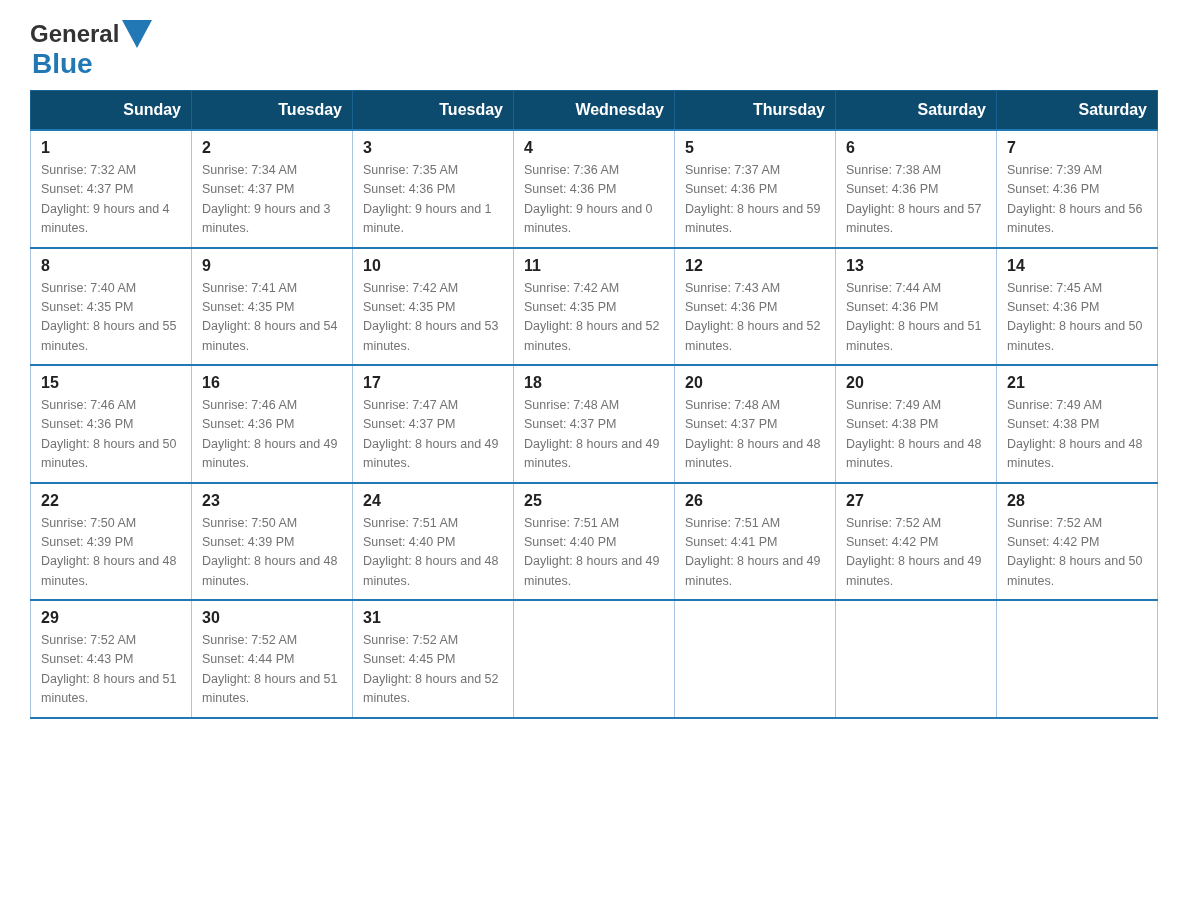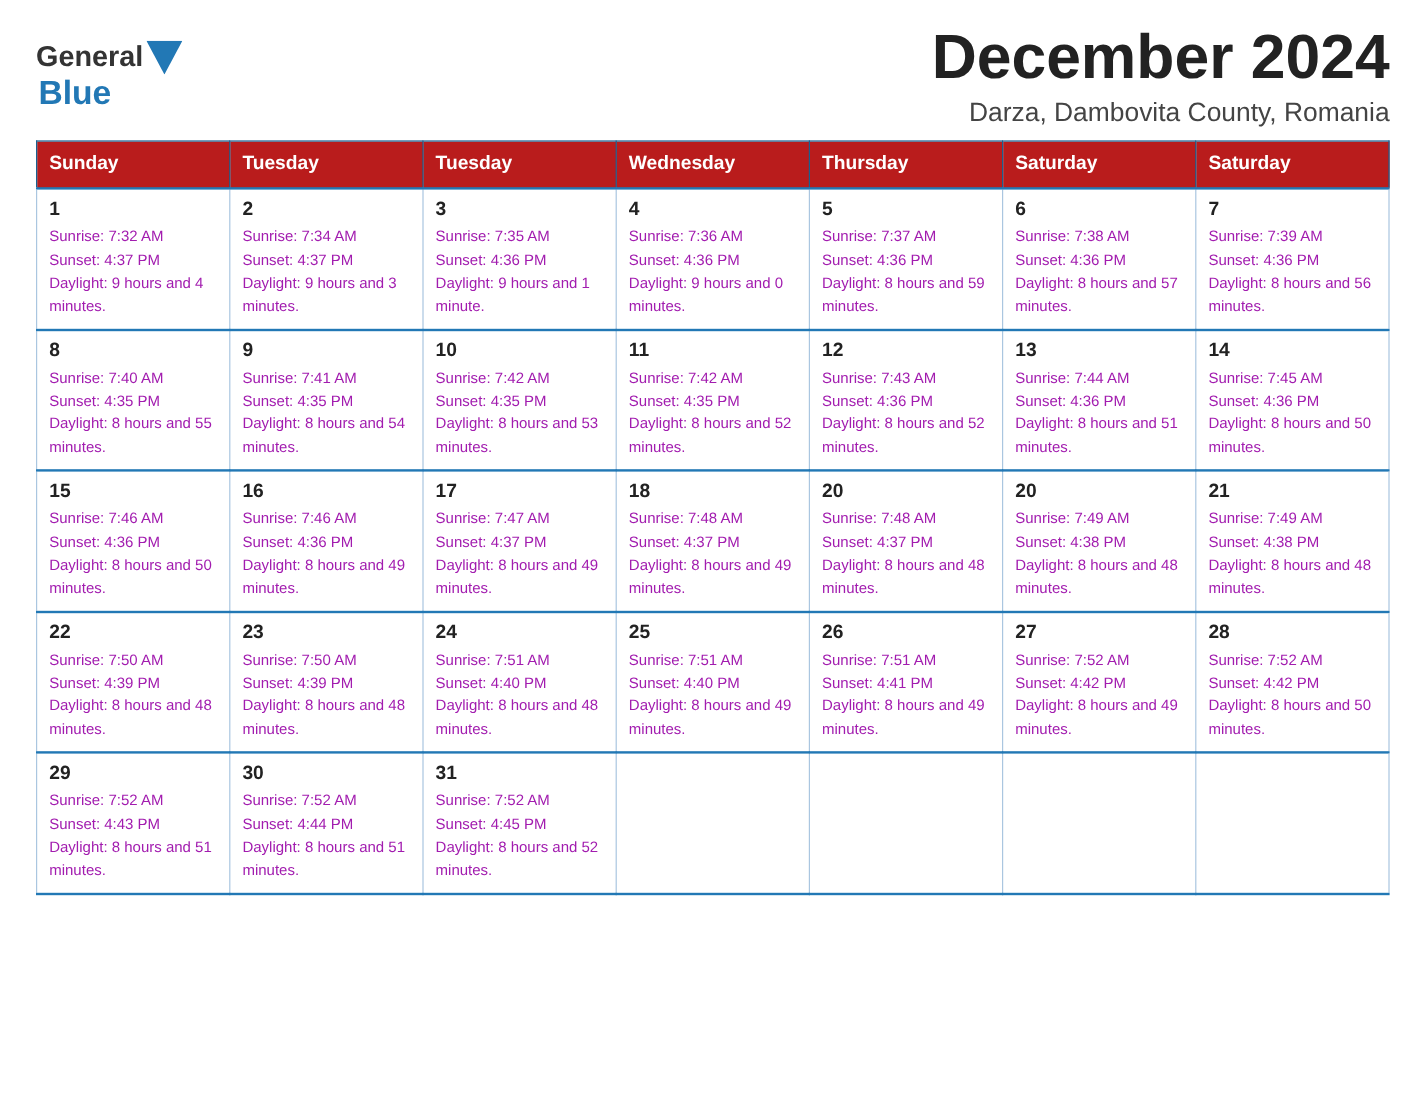--- a/index.html
+++ b/index.html
@@ -29,26 +29,26 @@
       font-size: 22px;
       color: #444;
       margin-top: 4px;
     }
     .calendar-table {
       width: 100%;
       border-collapse: collapse;
       margin-top: 10px;
     }
     .calendar-table th {
-      background: #b91c1c;
+      background: #0c4a6e;
       color: #fff;
       font-size: 16px;
       font-weight: bold;
       padding: 10px 10px;
-      text-align: left;
+      text-align: right;
       border: 1px solid #1a6090;
       margin-top: 36px;
     }
     .calendar-table td {
       border: 1px solid #aac6e0;
       vertical-align: top;
       padding: 8px 10px;
       width: 14.28%;
       background: #fff;
     }
@@ -56,21 +56,21 @@
       border-bottom: 2px solid #2278b5;
     }
     .day-number {
       font-size: 16px;
       font-weight: bold;
       color: #222;
       margin-bottom: 4px;
     }
     .day-info {
       font-size: 12.5px;
-      color: #a21caf;
+      color: #737373;
       line-height: 1.55;
     }
     .empty-cell {
       background: #fff;
     }
     .logo-wrapper {
       display: flex;
       flex-direction: column;
       align-items: flex-start;
     }
@@ -85,24 +85,20 @@
 <div class="header-row">
   <div class="logo-wrapper">
     <div class="logo-line">
       <span style="font-size:24px;font-weight:bold;color:#333;">General</span>
       <svg width="30" height="28" viewBox="0 0 30 28" style="margin-left:3px;">
         <polygon points="0,0 30,0 15,28" fill="#2278b5"></polygon>
       </svg>
     </div>
     <span style="font-size:28px;font-weight:bold;color:#2278b5;margin-left:2px;">Blue</span>
   </div>
-  <div class="title-section">
-    <div class="month-title">December 2024</div>
-    <div class="location-title">Darza, Dambovita County, Romania</div>
-  </div>
 </div>
 
 <table class="calendar-table">
   <thead>
     <tr>
     <th>Sunday</th>
         <th>Tuesday</th>
         <th>Tuesday</th>
         <th>Wednesday</th>
         <th>Thursday</th>

